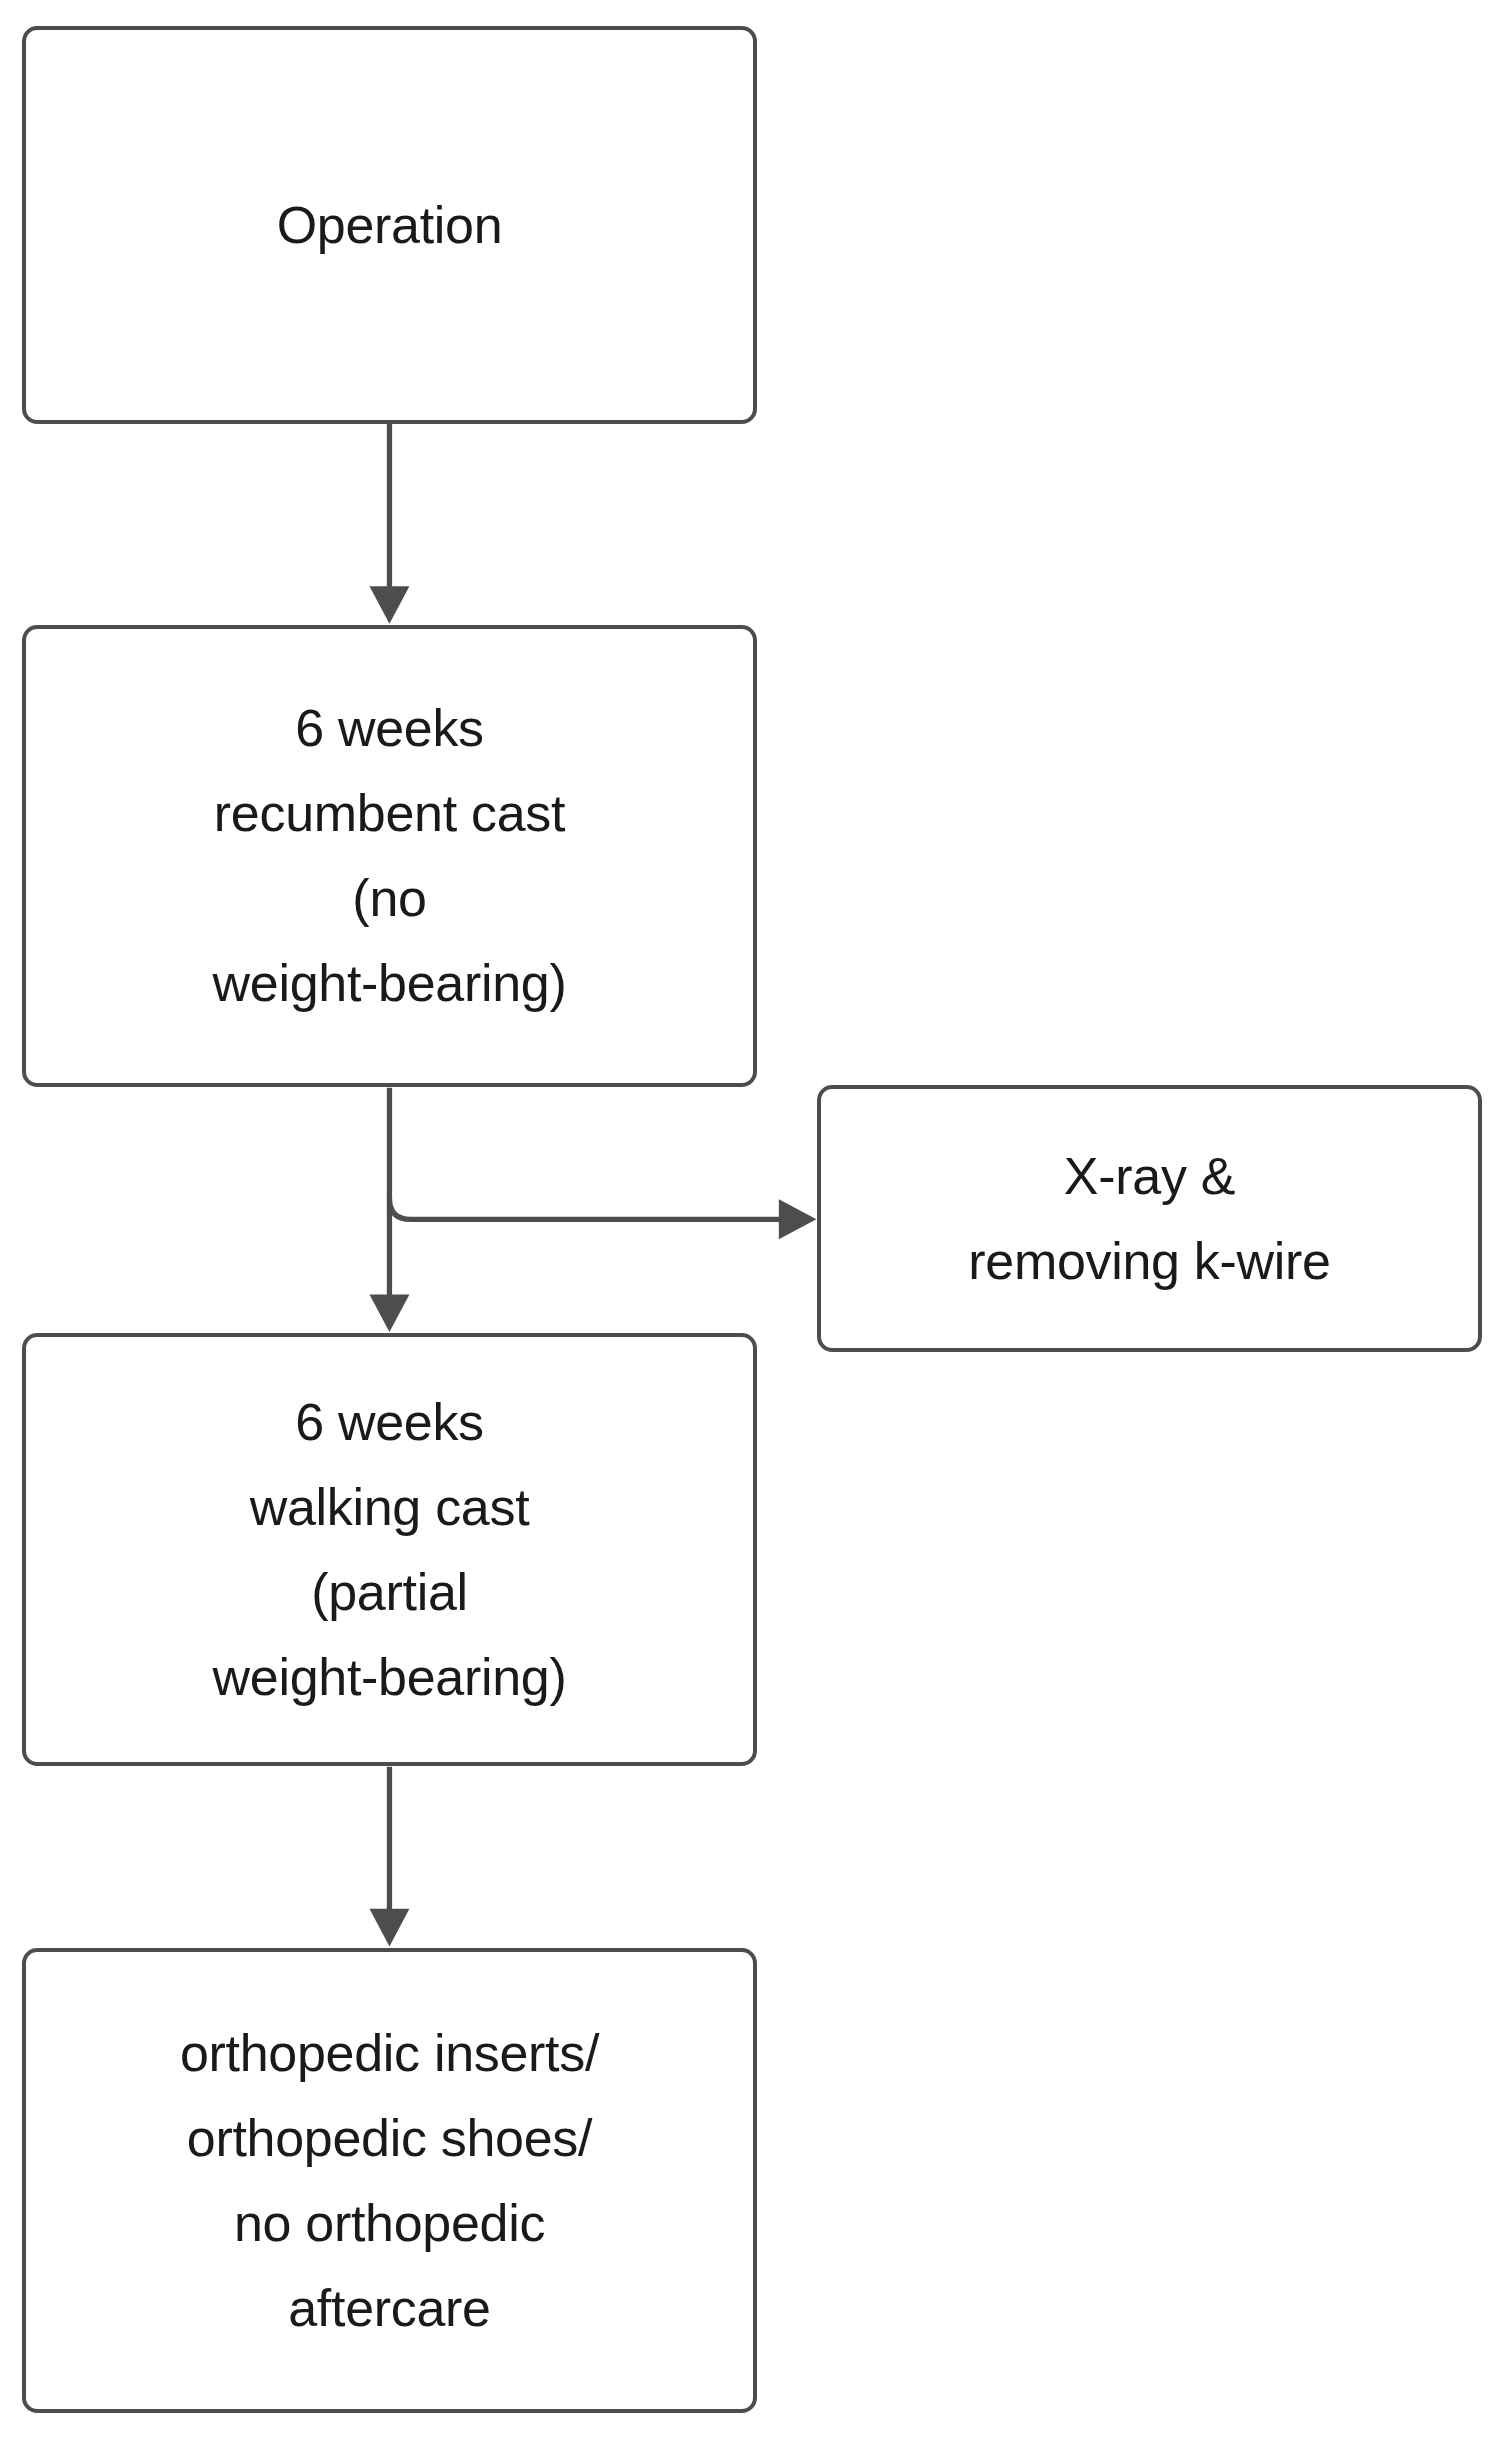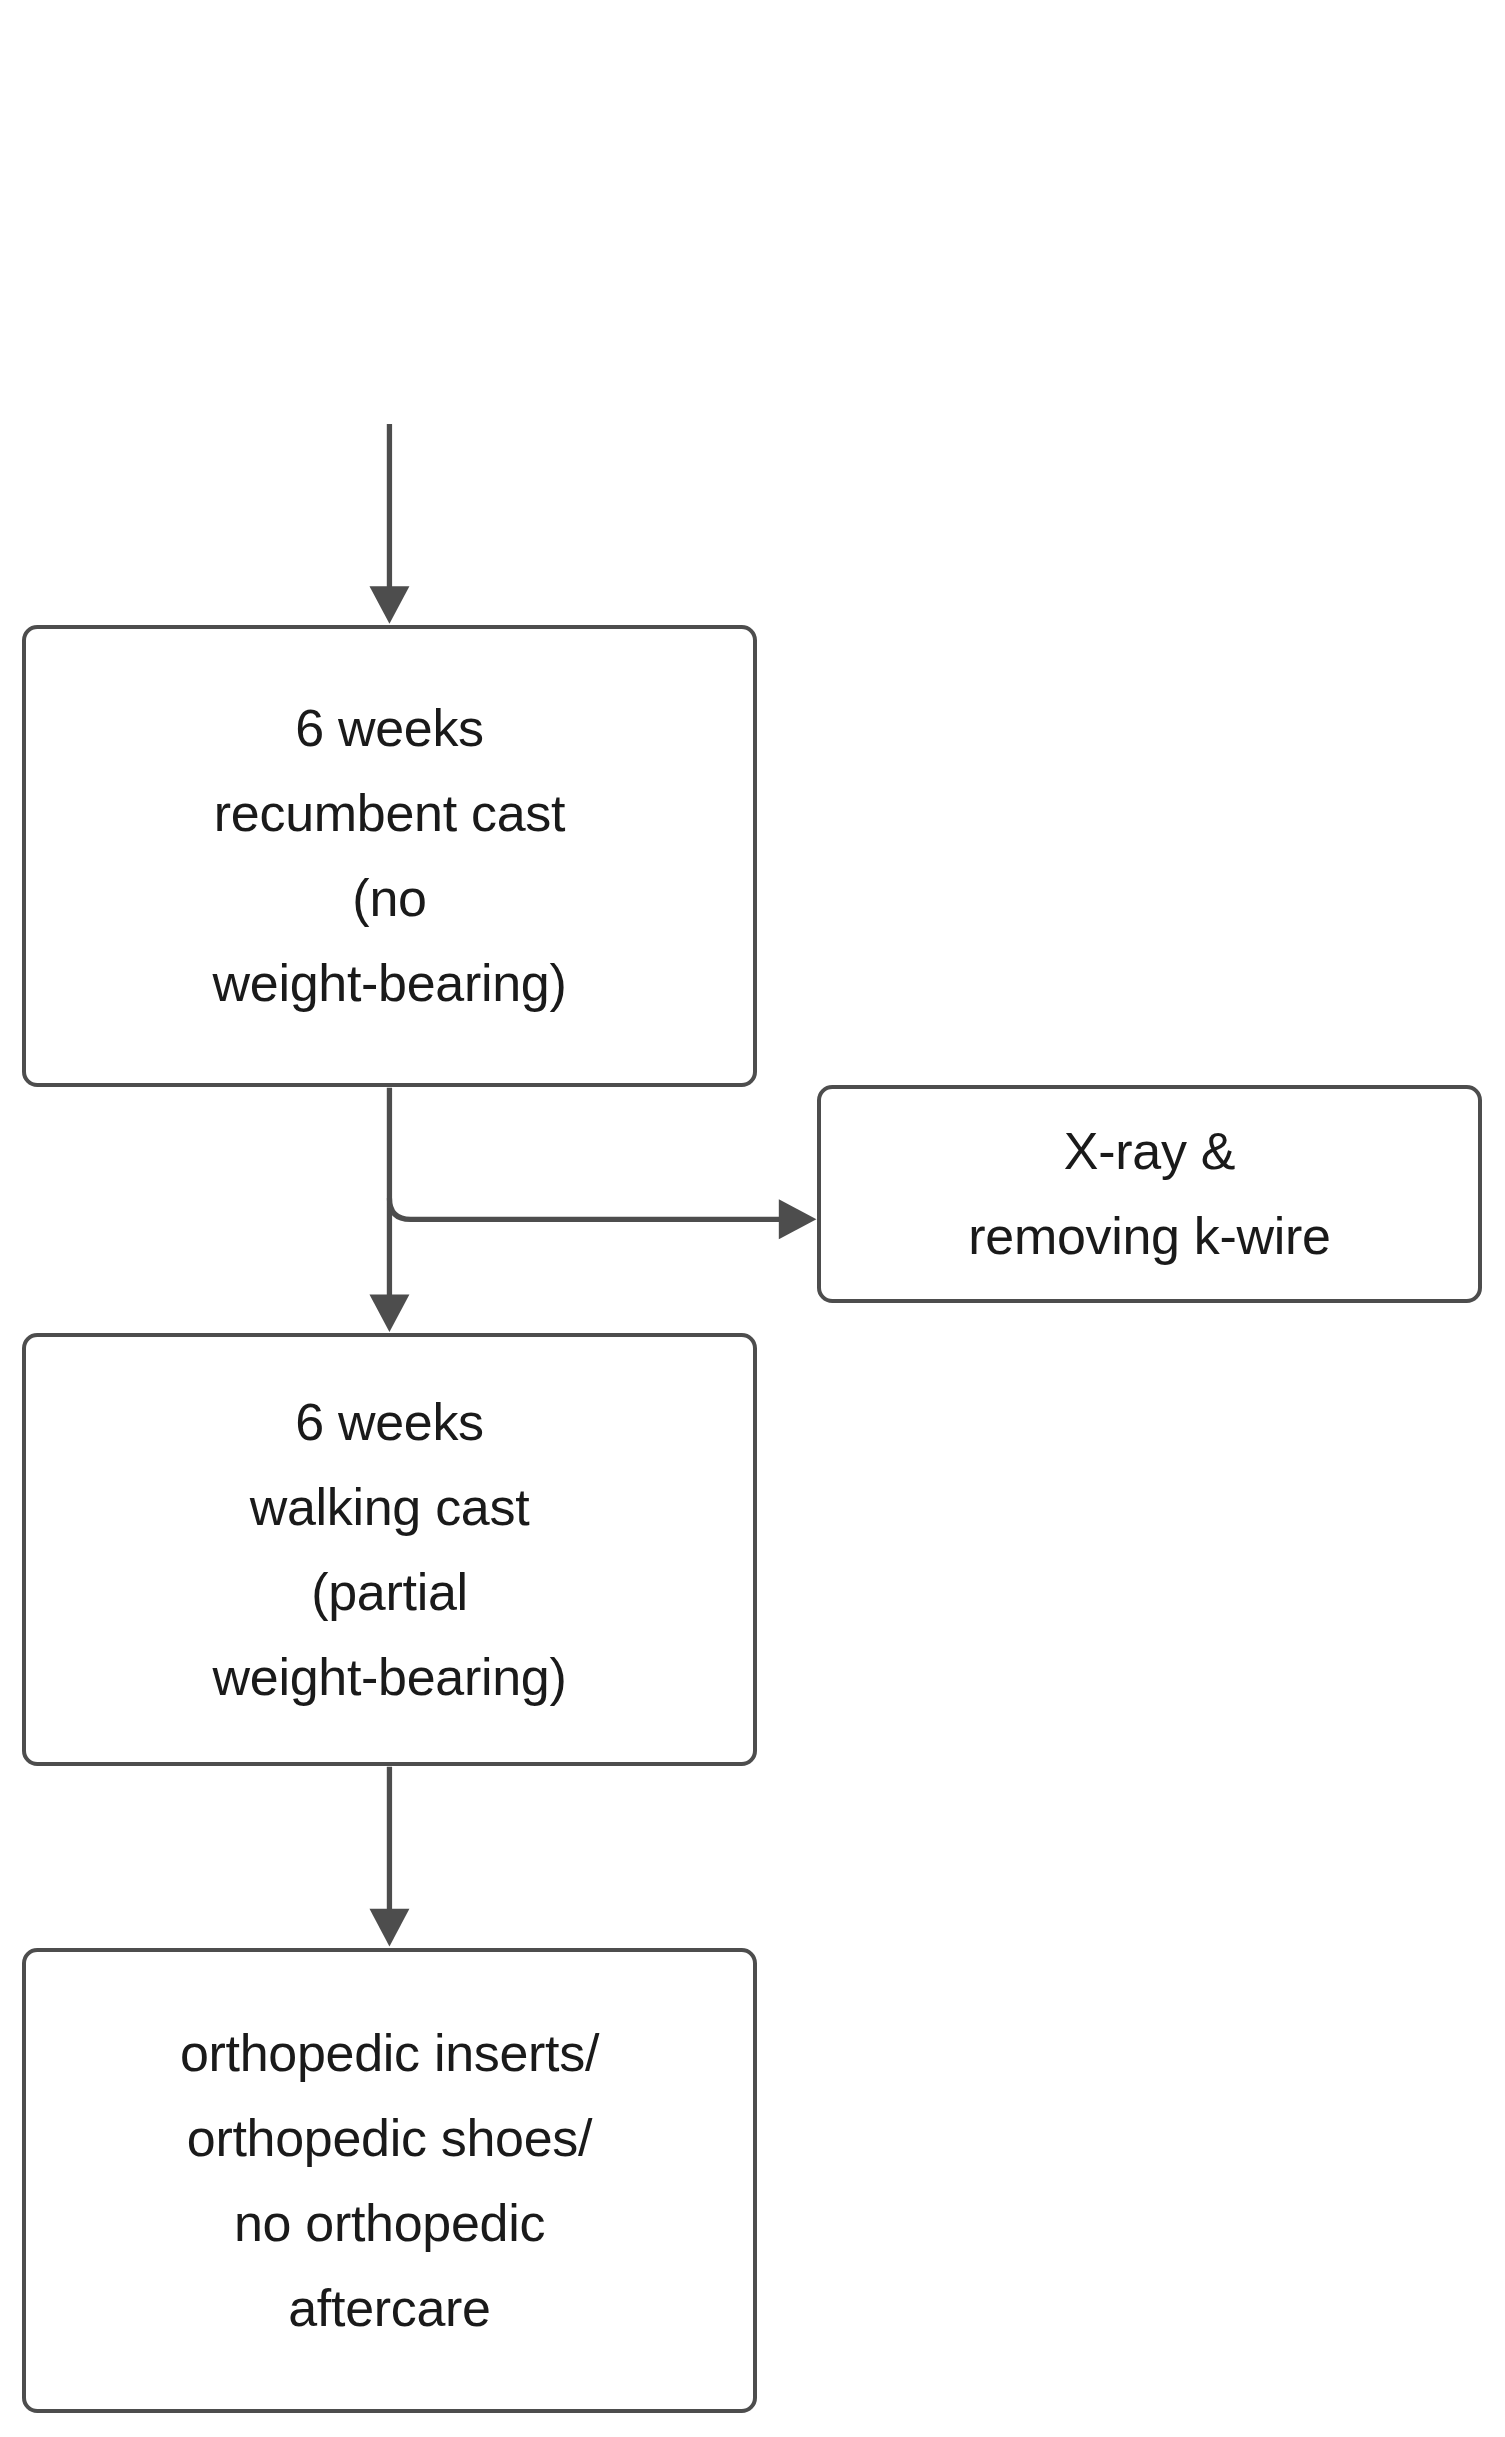--- a/index.html
+++ b/index.html
@@ -38,21 +38,21 @@
   .node-label {
     font-size: 52px;
     line-height: 85px;
     color: #1a1a1a;
     white-space: pre-line;
     letter-spacing: -0.3px;
   }
 
   #node-operation        { left: 22px;   top: 26.4px;   width: 735px; height: 398px; }
   #node-recumbent-cast   { left: 22px;   top: 625px; width: 735px; height: 462px; }
-  #node-xray-kwire       { left: 817px; top: 1085px; width: 665px; height: 218px; }
+  #node-xray-kwire       { left: 817px; top: 1085px; width: 665px; height: 267px; }
   #node-walking-cast     { left: 22px;   top: 1333px; width: 735px; height: 433px; }
   #node-aftercare        { left: 22px;   top: 1948px; width: 735px; height: 465px; text-align: center; }
 
   
   #connectors {
     position: absolute;
     left: 0;
     top: 0;
     width: 1506px;
     height: 2438px;
@@ -90,20 +90,23 @@
       <path class="edge-head" d="M 1390 2076 L 1326 2042 L 1326 2110 Z"></path>
     </g>
 
     <g>
       <path class="edge-line" d="M 663 3008 L 663 3254"></path>
       <path class="edge-head" d="M 663 3314 L 629 3250 L 697 3250 Z"></path>
     </g>
 
   </svg>
 
+  <div class="node" id="node-operation">
+    <span class="node-label">Operation</span>
+  </div>
 
   <div class="node" id="node-recumbent-cast">
     <span class="node-label">6 weeks
 recumbent cast
 (no
 weight-bearing)</span>
   </div>
 
   <div class="node" id="node-xray-kwire">
     <span class="node-label">X-ray &amp;

